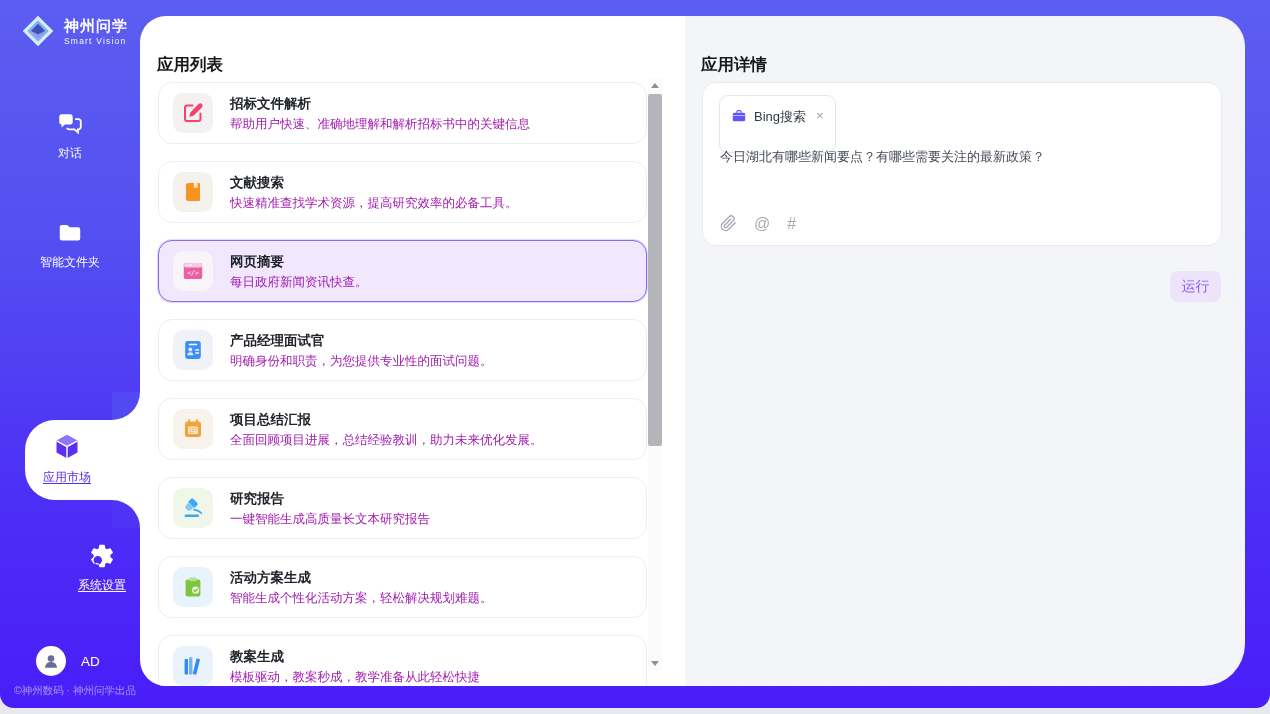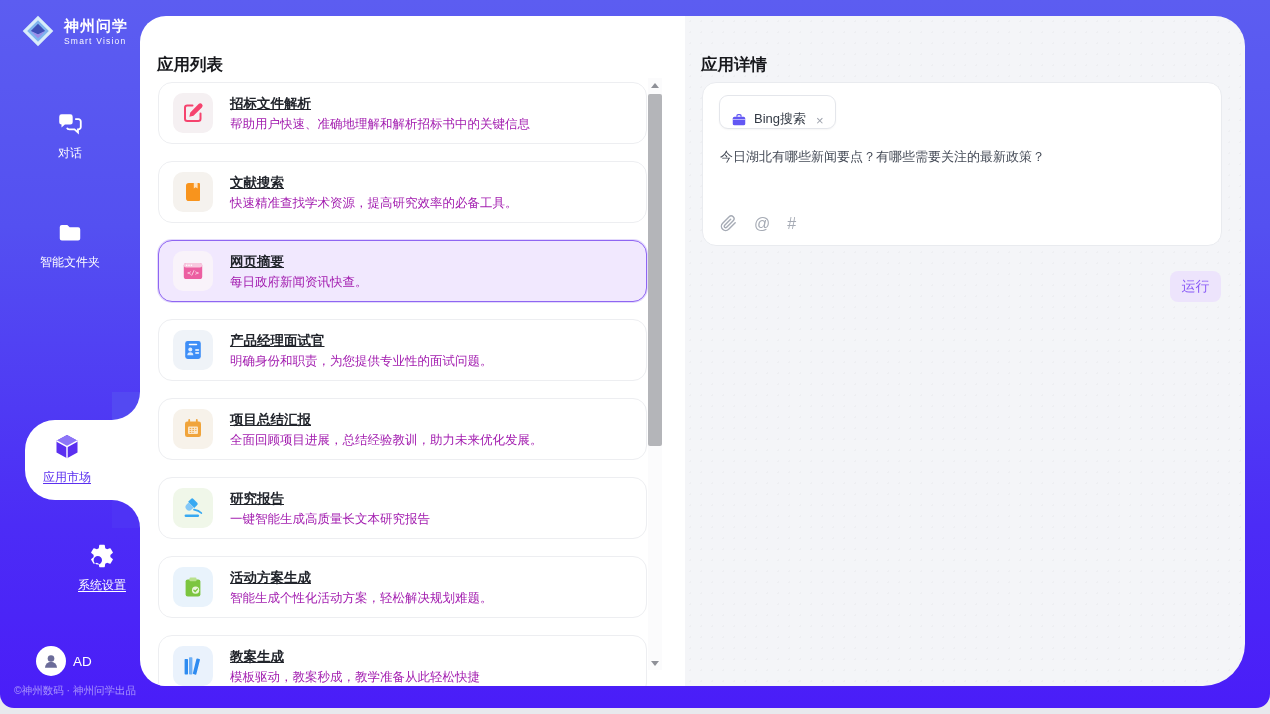--- a/index.html
+++ b/index.html
@@ -26,21 +26,21 @@
   .slabel.u{text-decoration:underline;text-underline-offset:2px;}
   
   .active-tab{position:absolute;left:25px;top:420px;width:115px;height:80px;background:#fff;border-radius:30px 0 0 30px;}
   .active-tab .curve{position:absolute;right:0;width:28px;height:28px;background:#fff;}
   .active-tab .curve.t{top:-28px;}
   .active-tab .curve.b{bottom:-28px;}
   .active-tab .curve.t::before{content:"";display:block;width:100%;height:100%;background:#5349F2;border-bottom-right-radius:100%;}
   .active-tab .curve.b::before{content:"";display:block;width:100%;height:100%;background:#4E33F5;border-top-right-radius:100%;}
   .active-tab .sicon{position:absolute;left:27px;top:12px;width:30px;height:30px;}
   .active-tab .slabel{position:absolute;top:49px;left:0;width:84px;text-align:center;font-size:12px;color:#5B2FF0;text-decoration:underline;text-underline-offset:2px;}
-  .user-row{position:absolute;left:36px;top:646px;display:flex;align-items:center;gap:7px;color:#fff;}
+  .user-row{position:absolute;left:36px;top:646px;display:flex;align-items:center;gap:15px;color:#fff;}
   .avatar{width:30px;height:30px;border-radius:50%;background:#fff;display:flex;align-items:center;justify-content:center;}
   .avatar svg{width:20px;height:20px;}
   .user-name{font-size:13.5px;}
   .side-footer{position:absolute;left:0;top:684px;width:150px;text-align:center;font-size:10.5px;color:rgba(255,255,255,.5);}
   
   .content{position:absolute;left:140px;top:16px;right:25px;bottom:22px;display:flex;border-radius:26px 30px 42px 26px;overflow:hidden;}
   .list-panel{width:545px;flex:none;background:#fff;position:relative;}
   .detail-panel{flex:1;background:#F4F5F8;position:relative;
     background-image:radial-gradient(rgba(0,0,0,.022) 1px,transparent 1px);background-size:11px 11px;}
   .panel-title{font-size:16.5px;font-weight:bold;color:#17181C;}
@@ -57,38 +57,38 @@
   .appicon svg{width:24px;height:24px;}
   .card:nth-child(1) .appicon{background:#F5F0F2;}
   .card:nth-child(2) .appicon{background:#F5F2EE;}
   .card:nth-child(3) .appicon{background:#F9F3FA;}
   .card:nth-child(4) .appicon{background:#EFF3F8;}
   .card:nth-child(5) .appicon{background:#F7F2EA;}
   .card:nth-child(6) .appicon{background:#F0F7E9;}
   .card:nth-child(7) .appicon{background:#E9F3FC;}
   .card:nth-child(8) .appicon{background:#EAF2FC;}
   .card .txt{margin-left:17px;}
-  .card .app-name{font-size:13.5px;font-weight:bold;color:#21242B;line-height:17px;text-decoration:underline;}
+  .card .app-name{font-size:13.5px;font-weight:bold;color:#21242B;line-height:17px;}
   .card .app-desc{font-size:12.5px;color:#a21caf;margin-top:4px;line-height:16px;}
   
   .sb-track{position:absolute;right:23px;top:62px;bottom:16px;width:14px;background:#FBFBFC;}
   .sb-thumb{position:absolute;left:0;top:16px;width:14px;height:352px;background:#B4B5B9;border-radius:2px;}
   .sb-btn{position:absolute;left:0;width:14px;height:14px;display:flex;align-items:center;justify-content:center;}
   .sb-btn.up{top:0;}
   .sb-btn.down{bottom:0;}
   .tri-up{width:0;height:0;border-left:4px solid transparent;border-right:4px solid transparent;border-bottom:5px solid #8E9097;}
   .tri-down{width:0;height:0;border-left:4px solid transparent;border-right:4px solid transparent;border-top:5px solid #8E9097;}
   
   .detail-card{
     position:absolute;left:17px;top:66px;width:520px;height:164px;background:#fff;
     border:1px solid #E9EBEF;border-radius:14px;box-sizing:border-box;
   }
   .chip{
-    position:absolute;left:16px;top:12px;height:32px;display:inline-flex;align-items:flex-end;gap:7px;
-    padding:0 11px;border:1px solid #E4E6EB;border-radius:9px;background:#fff;box-shadow:0 1px 2px rgba(0,0,0,.04);
+    position:absolute;left:16px;top:12px;height:32px;display:inline-flex;align-items:flex-start;gap:7px;
+    padding:12px 11px;border:1px solid #E4E6EB;border-radius:9px;background:#fff;box-shadow:0 1px 2px rgba(0,0,0,.04);
   }
   .chip svg{width:16px;height:16px;}
   .chip .chip-label{font-size:13px;color:#333A45;}
   .chip .chip-close{font-size:13px;color:#9CA1AB;margin-left:3px;cursor:pointer;}
   .query{position:absolute;left:17px;top:65px;right:18px;font-size:13px;color:#454B57;line-height:18px;}
   .editor-tools{position:absolute;left:17px;bottom:13px;display:flex;align-items:center;gap:17px;color:#A6ABB5;}
   .editor-tools svg{width:17px;height:17px;display:block;}
   .tool-glyph{font-size:16px;line-height:17px;color:#A6ABB5;}
   .run-btn{
     position:absolute;top:255px;right:24px;width:51px;height:31px;border:none;border-radius:8px;

